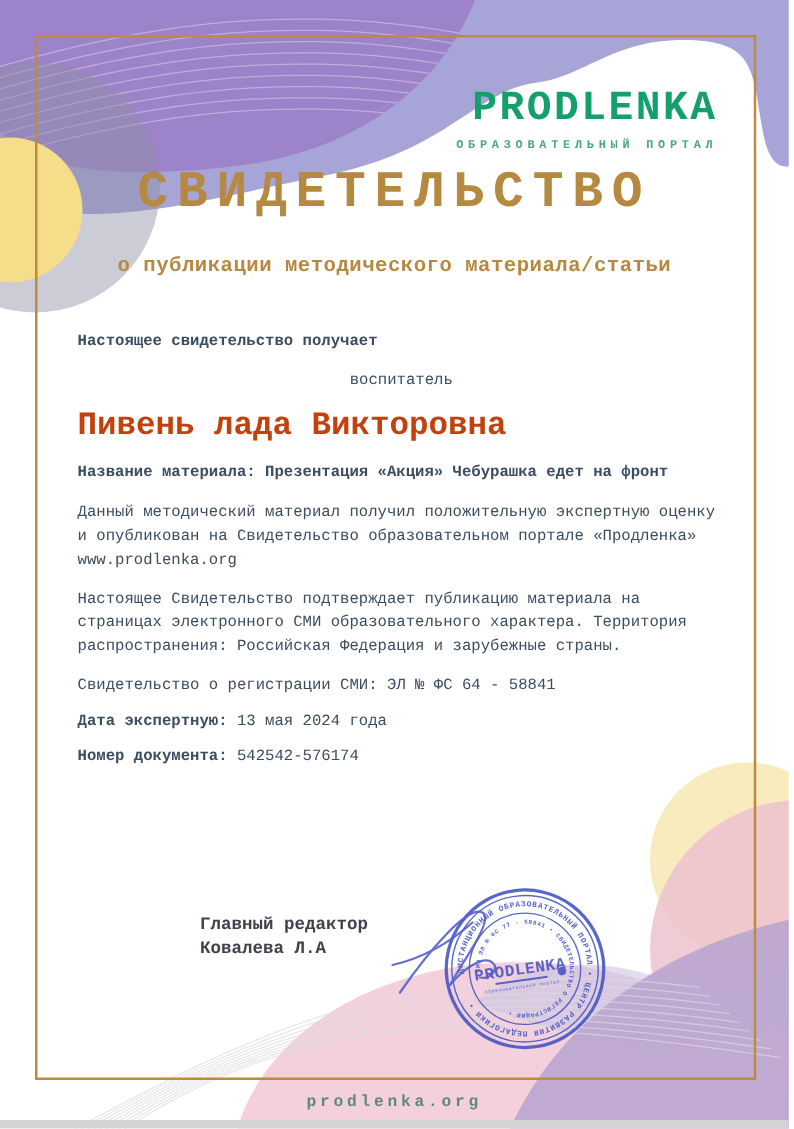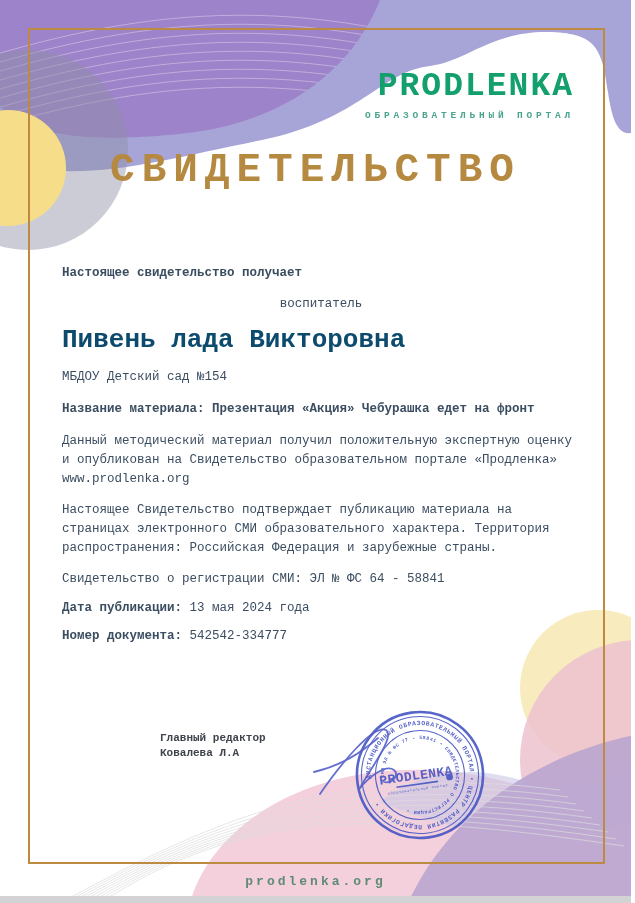--- a/index.html
+++ b/index.html
@@ -15,46 +15,46 @@
   .logo { position:absolute; top:70px; right:57px; text-align:right; z-index:2; }
   .logo-name {
     font-size:33px; font-weight:bold; letter-spacing:2px;
     color:var(--logo_green,#13a06c); line-height:1;
   }
   .logo-tagline {
     margin-top:7px; font-size:9.5px; font-weight:bold; letter-spacing:3.8px;
     color:var(--logo_teal,#4ba48f);
   }
   .title {
-    position:absolute; top:147px; left:0; width:100%; text-align:center; z-index:2;
+    position:absolute; top:132px; left:0; width:100%; text-align:center; z-index:2;
     font-size:41px; font-weight:bold; letter-spacing:7px; color:var(--gold,#b5893f);
   }
   .subtitle {
     position:absolute; top:203px; left:0; width:100%; text-align:center; z-index:2;
     font-size:16.5px; font-weight:bold; letter-spacing:0.4px; color:var(--gold,#b5893f);
   }
   .content {
     position:absolute; left:62px; top:264px; width:518px; z-index:2;
     font-size:12.5px; line-height:19px; color:var(--body_text,#3b4d60);
   }
   .content p { margin:0; }
   .intro { font-weight:bold; }
   .role { margin-top:12px !important;text-align:center; }
-  .name { margin-top:11px !important; font-size:26px; font-weight:bold; line-height:1.2; color:#0c4a6e; }
+  .name { margin-top:11px !important; font-size:26px; font-weight:bold; line-height:1.2; color:#c2410c; }
   .org { margin-top:12px !important; }
   .material { margin-top:13px !important; font-weight:bold; }
   .para1 { margin-top:13px !important; }
   .para2 { margin-top:12px !important; }
   .reg { margin-top:12px !important; }
   .pubdate { margin-top:10px !important; }
   .docnum { margin-top:9px !important; }
   .lbl { font-weight:bold; }
   .signature {
     position:absolute; left:160px; top:731px; z-index:2;
-    font-size:11px; font-weight:bold; line-height:1.38; color:#3f434c;
+    font-size:14px; font-weight:bold; line-height:1.38; color:#3f434c;
   }
   .stamp-wrap { position:absolute; left:345px; top:700px; z-index:3; }
   .sig-wrap { position:absolute; left:312px; top:712px; z-index:4; }
   .footer-url {
     position:absolute; top:874px; left:0; width:100%; text-align:center; z-index:2;
     font-size:13px; font-weight:bold; letter-spacing:3px; color:var(--footer_teal,#5f8b76);
   }
   .page-edge {
     position:absolute; left:0; bottom:0; width:100%; height:7px;
     background:#d3d3d5; z-index:5;
@@ -116,32 +116,32 @@
   </svg>
 
   <div class="frame"></div>
 
   <div class="logo">
     <div class="logo-name">PRODLENKA</div>
     <div class="logo-tagline">ОБРАЗОВАТЕЛЬНЫЙ ПОРТАЛ</div>
   </div>
 
   <div class="title">СВИДЕТЕЛЬСТВО</div>
+  <div class="subtitle">о публикации методического материала/статьи</div>
 
   <div class="content">
     <p class="intro">Настоящее свидетельство получает</p>
     <p class="role">воспитатель</p>
     <p class="name">Пивень лада Викторовна</p>
-    <p class="org">МБДОУ Детский сад №154</p>
     <p class="material"><span>Название материала:</span> <span>Презентация «Акция» Чебурашка едет на фронт</span></p>
     <p class="para1">Данный методический материал получил положительную экспертную оценку и опубликован на Свидетельство образовательном портале «Продленка» www.prodlenka.org</p>
     <p class="para2">Настоящее Свидетельство подтверждает публикацию материала на страницах электронного СМИ образовательного характера. Территория распространения: Российская Федерация и зарубежные страны.</p>
     <p class="reg">Свидетельство о регистрации СМИ: ЭЛ № ФС 64 - 58841</p>
-    <p class="pubdate"><span class="lbl">Дата публикации:</span> <span>13 мая 2024 года</span></p>
-    <p class="docnum"><span class="lbl">Номер документа:</span> <span>542542-334777</span></p>
+    <p class="pubdate"><span class="lbl">Дата экспертную:</span> <span>13 мая 2024 года</span></p>
+    <p class="docnum"><span class="lbl">Номер документа:</span> <span>542542-576174</span></p>
   </div>
 
   <div class="signature">
     <div>Главный редактор</div>
     <div>Ковалева Л.А</div>
   </div>
 
   <div class="stamp-wrap">
     <svg width="150" height="150" viewBox="0 0 150 150" aria-hidden="true">
       <defs>

